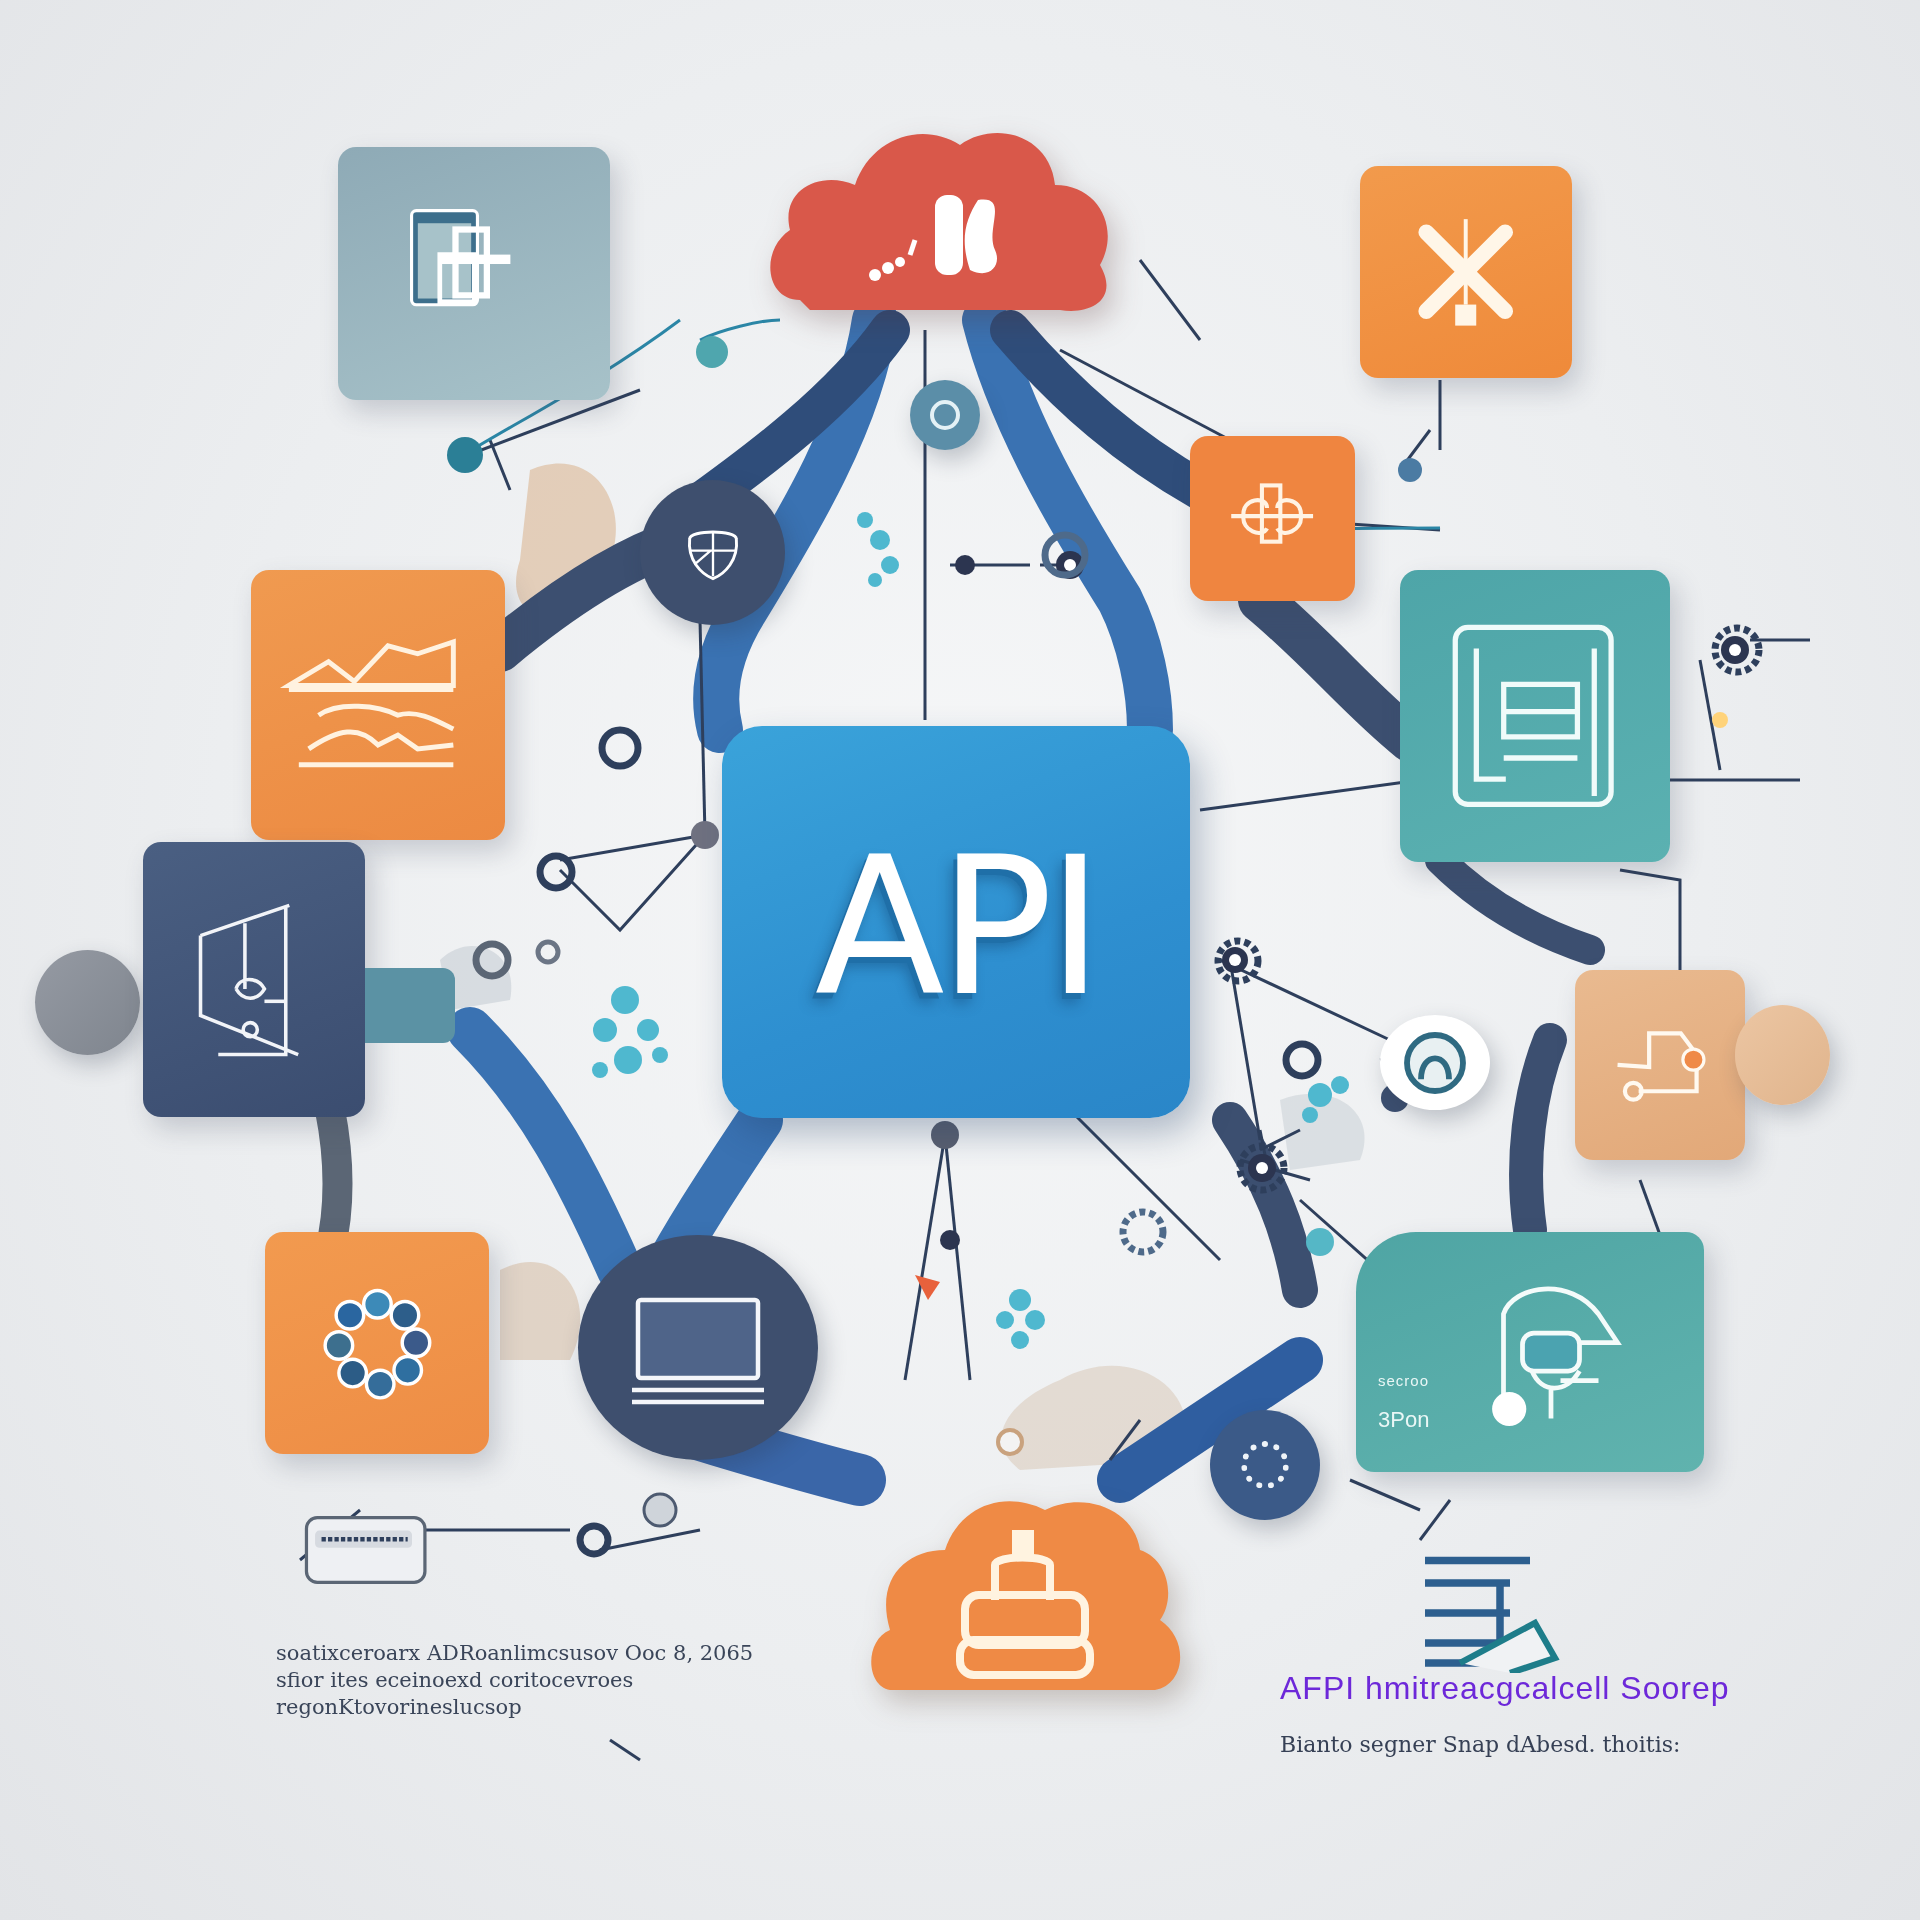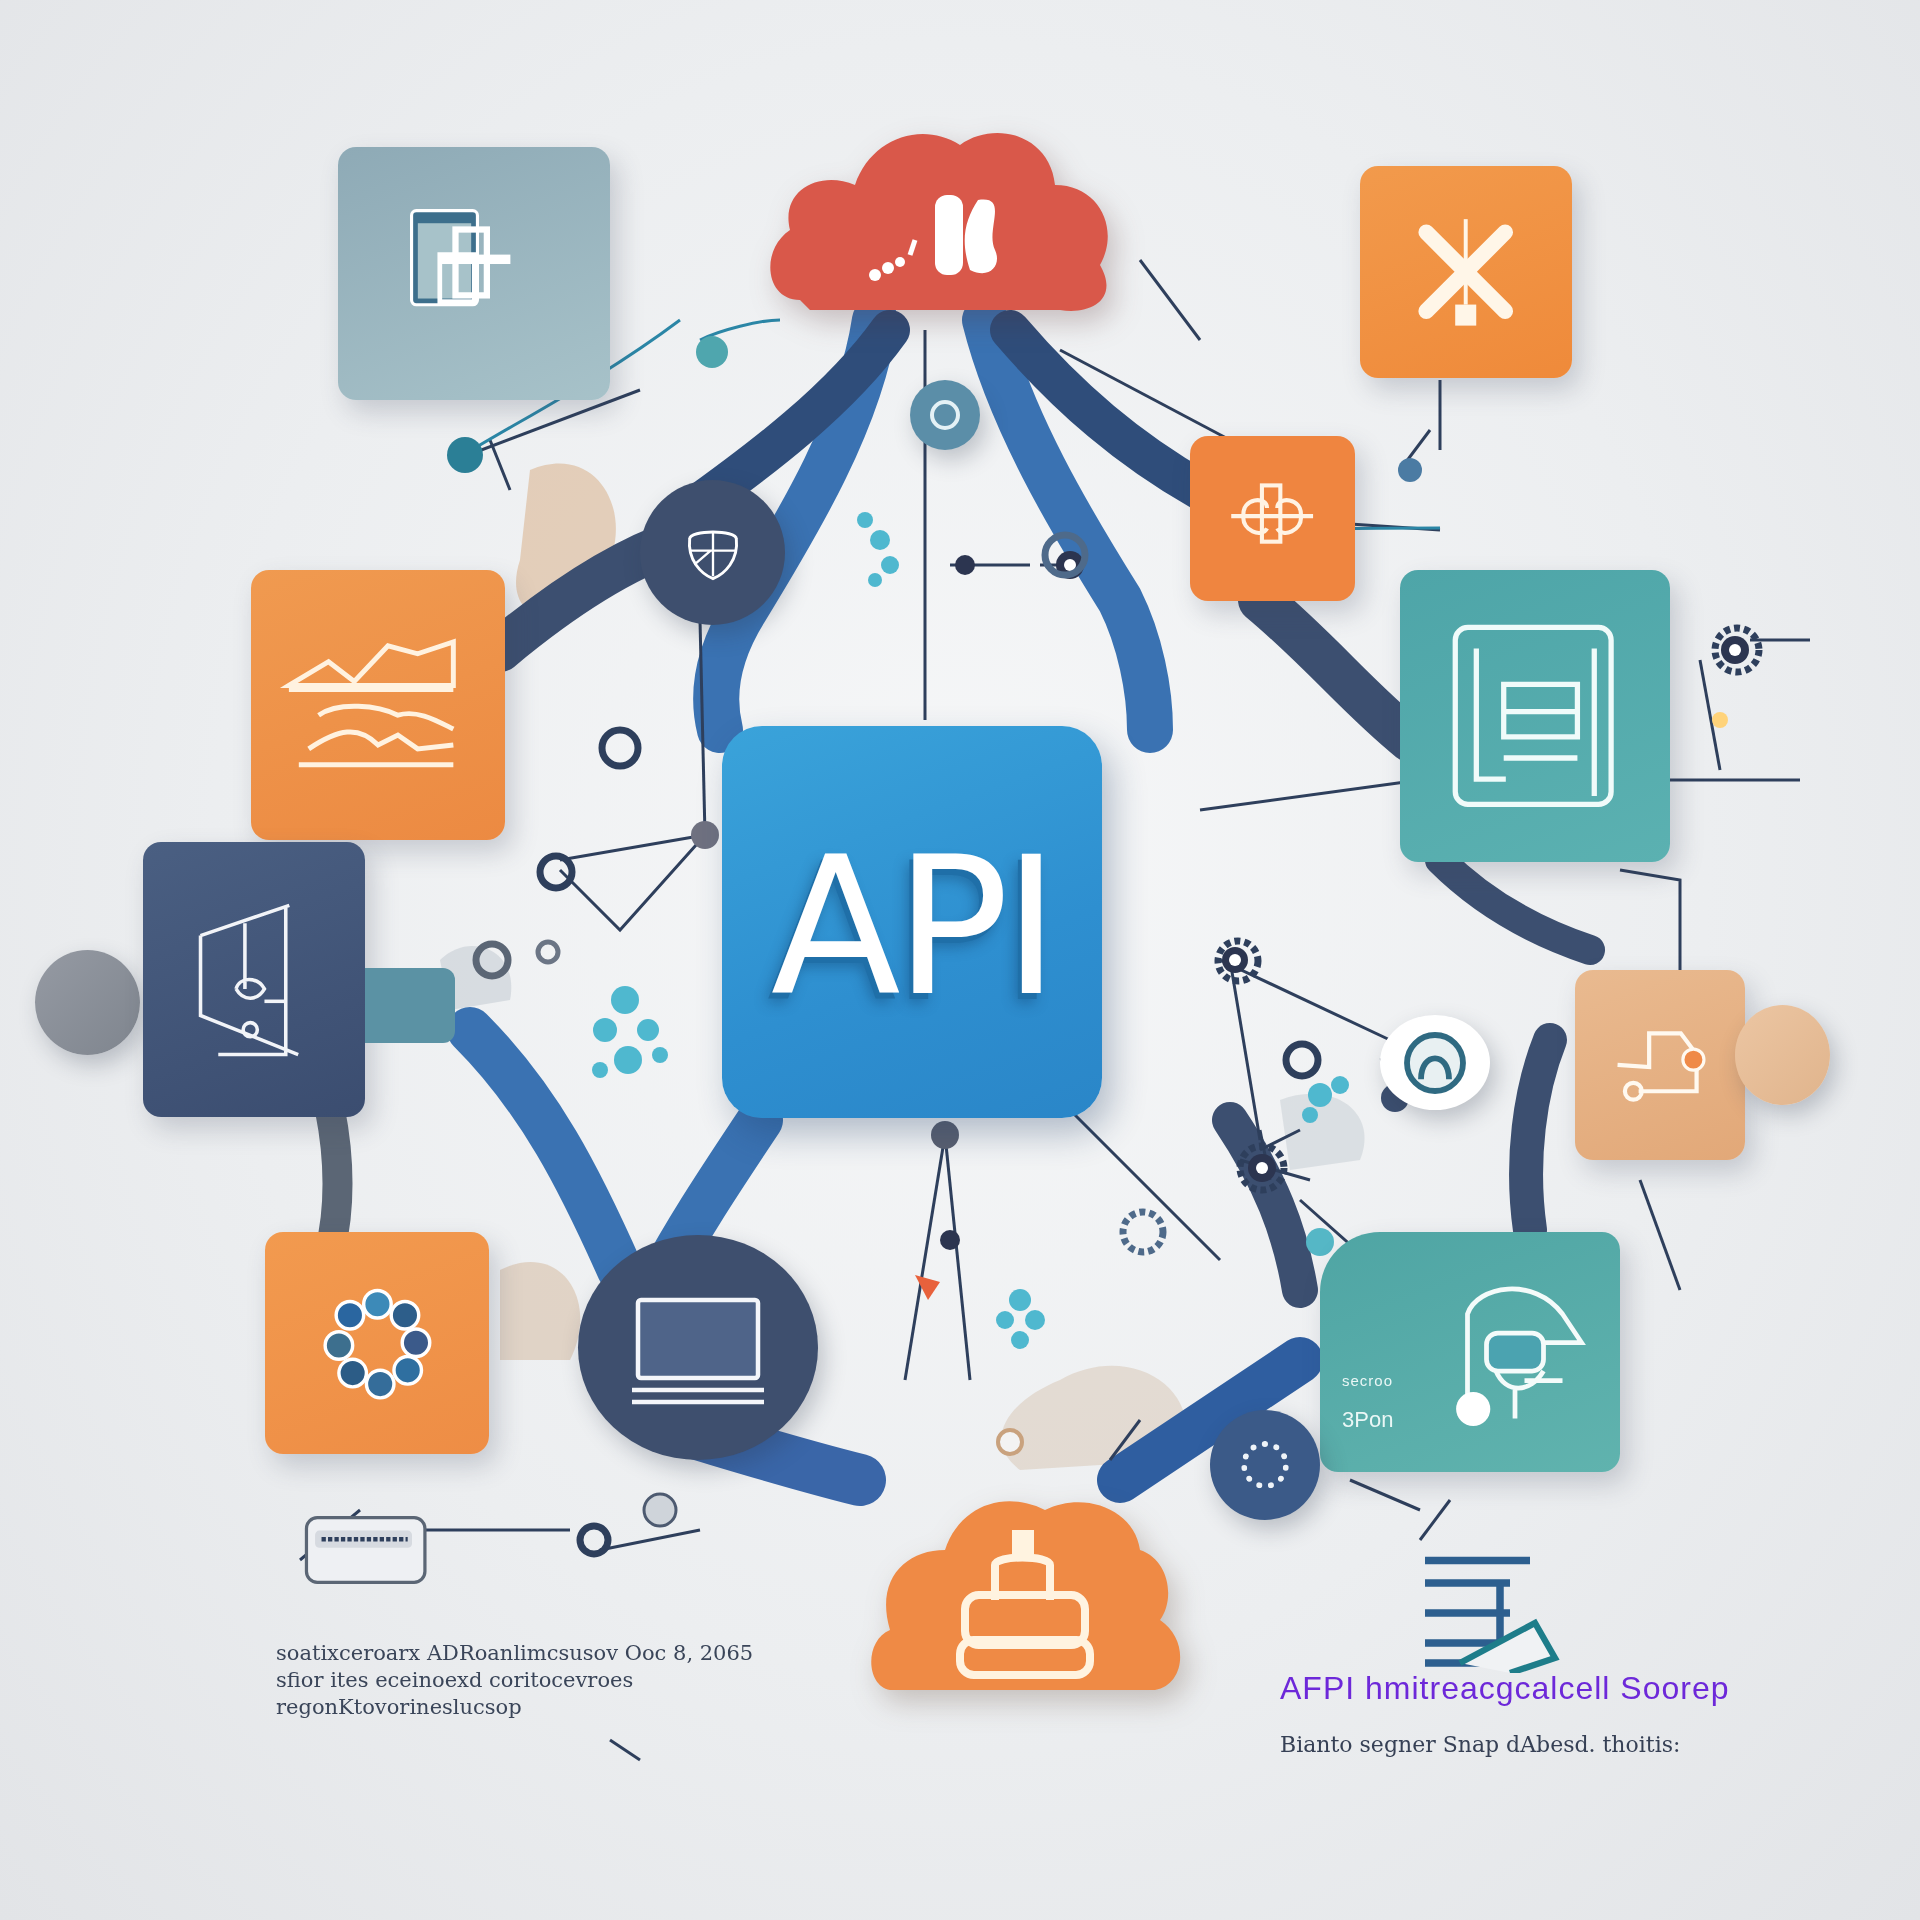--- a/index.html
+++ b/index.html
@@ -14,21 +14,21 @@
       box-shadow: 8px 12px 26px rgba(60,70,90,0.22);
       display: flex; align-items: center; justify-content: center;
     }
     .tile svg { width: 62%; height: 62%; }
     .disc {
       position: absolute; border-radius: 50%;
       box-shadow: 6px 10px 22px rgba(40,50,70,0.25);
       display: flex; align-items: center; justify-content: center;
     }
     .api-box {
-      position: absolute; left: 722px; top: 726px; width: 380px; height: 392px;
+      position: absolute; left: 722px; top: 726px; width: 468px; height: 392px;
       background: linear-gradient(160deg, #3aa3da 0%, #2e8fd0 60%, #2a86c8 100%);
       border-radius: 40px;
       box-shadow: 10px 16px 34px rgba(30,60,100,0.30);
       display: flex; align-items: center; justify-content: center;
     }
     .api-text {
       font-family: "DejaVu Sans", sans-serif;
       font-size: 190px; font-weight: 400; color: #ffffff; letter-spacing: -6px;
       text-shadow: -4px 6px 0 #1f6fa8, -6px 10px 14px rgba(10,40,80,0.35);
       margin-top: 10px;
@@ -299,21 +299,21 @@
     <path d="M25 220 C0 215 0 170 25 160 C10 110 40 80 80 80 C95 35 140 20 180 40 C220 20 270 40 275 80 C305 90 310 130 295 150 C325 170 320 215 290 220 Z" fill="#ef8a45"></path>
   </svg>
   <svg viewBox="0 0 325 230" width="325" height="230" style="position:absolute; left:0; top:0;">
     <rect x="147" y="60" width="22" height="28" fill="#fff3e0"></rect>
     <path d="M130 130 L130 95 C130 85 185 85 185 95 L185 130" fill="none" stroke="#fff3e0" stroke-width="8"></path>
     <rect x="100" y="125" width="120" height="50" rx="14" fill="none" stroke="#fff3e0" stroke-width="8"></rect>
     <rect x="95" y="170" width="130" height="35" rx="14" fill="none" stroke="#fff3e0" stroke-width="8"></rect>
   </svg>
 </div>
 
-<div class="tile" style="left:1320px; top:1232px; width:300px; height:240px; background:linear-gradient(160deg,#4fa5a4,#60b3ae); border-radius:60px 18px 18px 18px;">
+<div class="tile" style="left:1356px; top:1232px; width:348px; height:240px; background:linear-gradient(160deg,#4fa5a4,#60b3ae); border-radius:60px 18px 18px 18px;">
   <svg viewBox="0 0 100 100" style="position:absolute; left:100px; top:20px; width:190px; height:200px;">
     <path d="M25 75 L25 30 C30 15 60 10 75 30 L85 45 L60 45" fill="none" stroke="#f4fbfa" stroke-width="2.5"></path>
     <rect x="35" y="40" width="30" height="20" rx="6" fill="#4ba3b0" stroke="#f4fbfa" stroke-width="2.5"></rect>
     <path d="M40 60 C45 72 58 72 65 60 M75 65 L55 65" fill="none" stroke="#f4fbfa" stroke-width="2.5"></path>
     <circle cx="28" cy="80" r="9" fill="#ffffff"></circle>
     <path d="M50 70 L50 85" stroke="#f4fbfa" stroke-width="2.5"></path>
   </svg>
   <div style="position:absolute; left:22px; top:140px; color:#eaf7f6;">
     <div style="font-size:15px; letter-spacing:1px;">secroo</div>
     <div style="font-size:22px; margin-top:18px;">3Pon</div>

